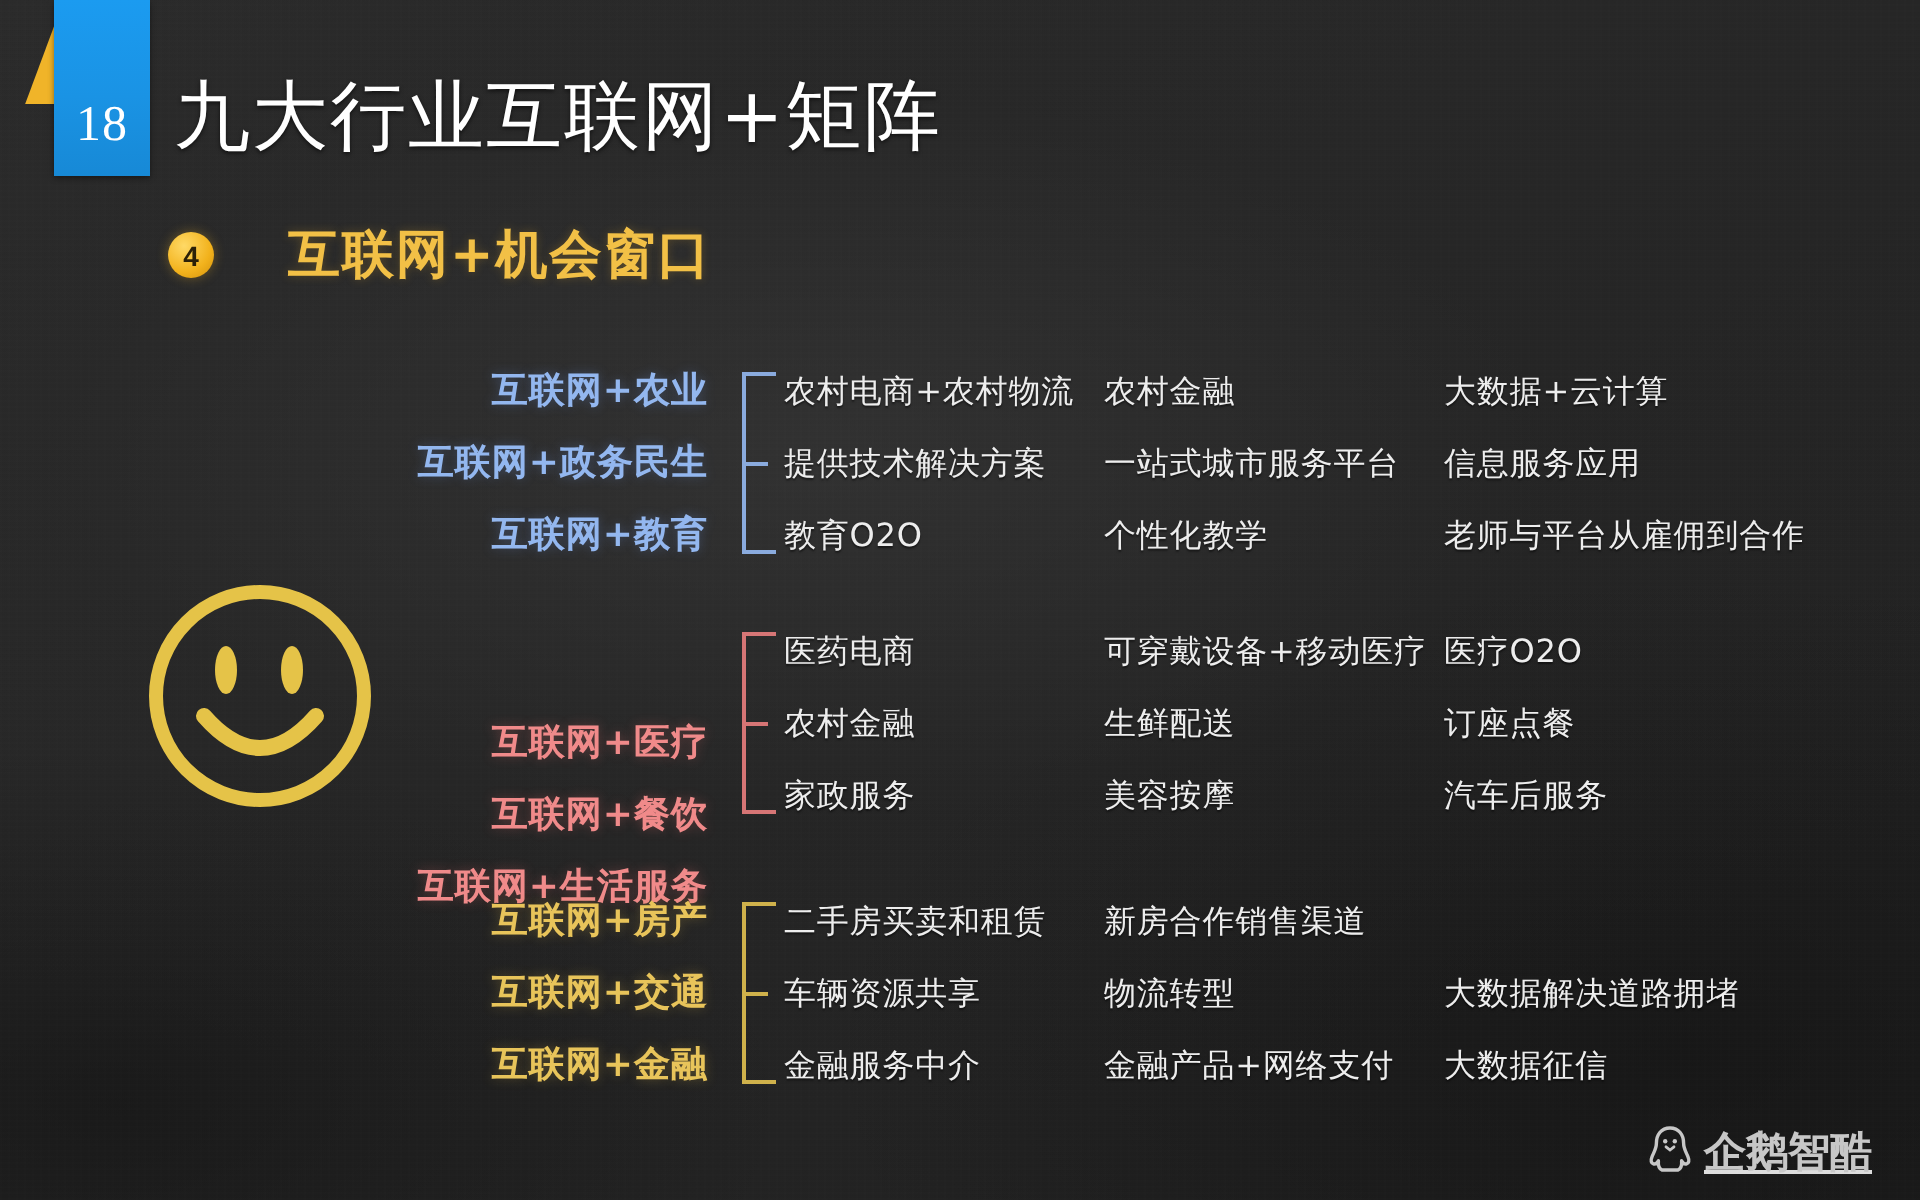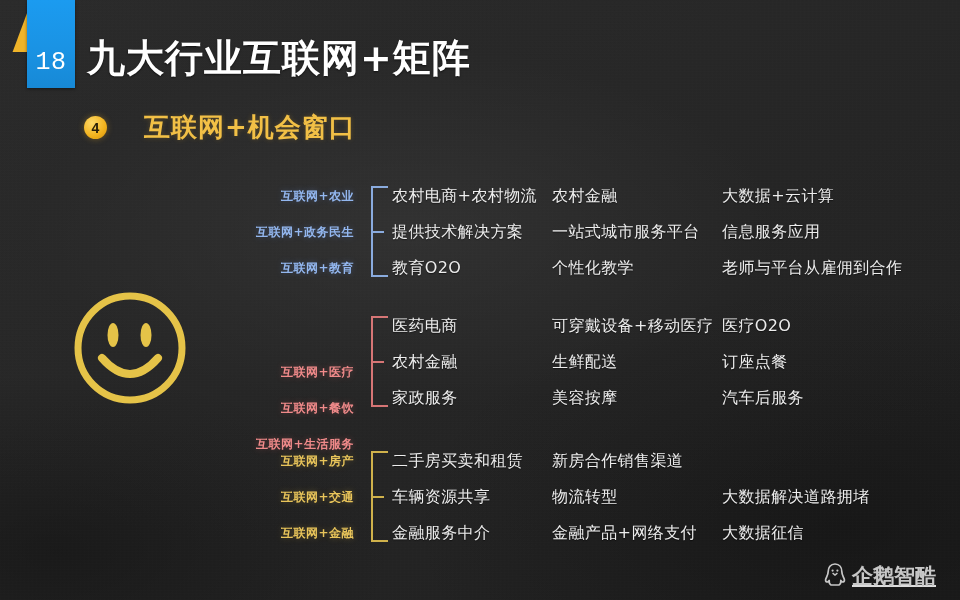--- a/index.html
+++ b/index.html
@@ -56,28 +56,28 @@
   #page-badge .num {
     position: absolute;
     left: 0;
     right: 0;
     bottom: 11px;
     text-align: center;
     font-size: 25px;
     font-weight: 400;
     color: #ffffff;
     letter-spacing: 0.5px;
-    font-family: Liberation Mono, monospace;
+    font-family: Liberation Serif, serif;
   }
   #slide-title {
     position: absolute;
     left: 87px;
     top: 33px;
     font-size: 38px;
-    font-weight: bold;
+    font-weight: normal;
     letter-spacing: 1px;
     color: #ffffff;
     text-shadow: 0 1px 2px rgba(0,0,0,0.6);
     white-space: nowrap;
   }
 
   
   #subtitle-row {
     position: absolute;
     left: 84px;
@@ -131,21 +131,21 @@
 
   .grow {
     position: relative;
     height: 36px;
   }
   .glabel {
     position: absolute;
     right: 606px;            
     top: 0;
     line-height: 36px;
-    font-size: 12px;
+    font-size: 18px;
     font-weight: bold;
     white-space: nowrap;
     letter-spacing: 0.5px;
   }
   .c-blue  { color: #93b7ef; text-shadow: 0 0 6px rgba(110,150,230,0.3); }
   .c-pink  { color: #f08a8a; text-shadow: 0 0 6px rgba(230,110,110,0.3); margin-top: 46px; }
   .c-gold  { color: #e8c45a; text-shadow: 0 0 6px rgba(220,180,70,0.3); }
 
   
   .bracket {

